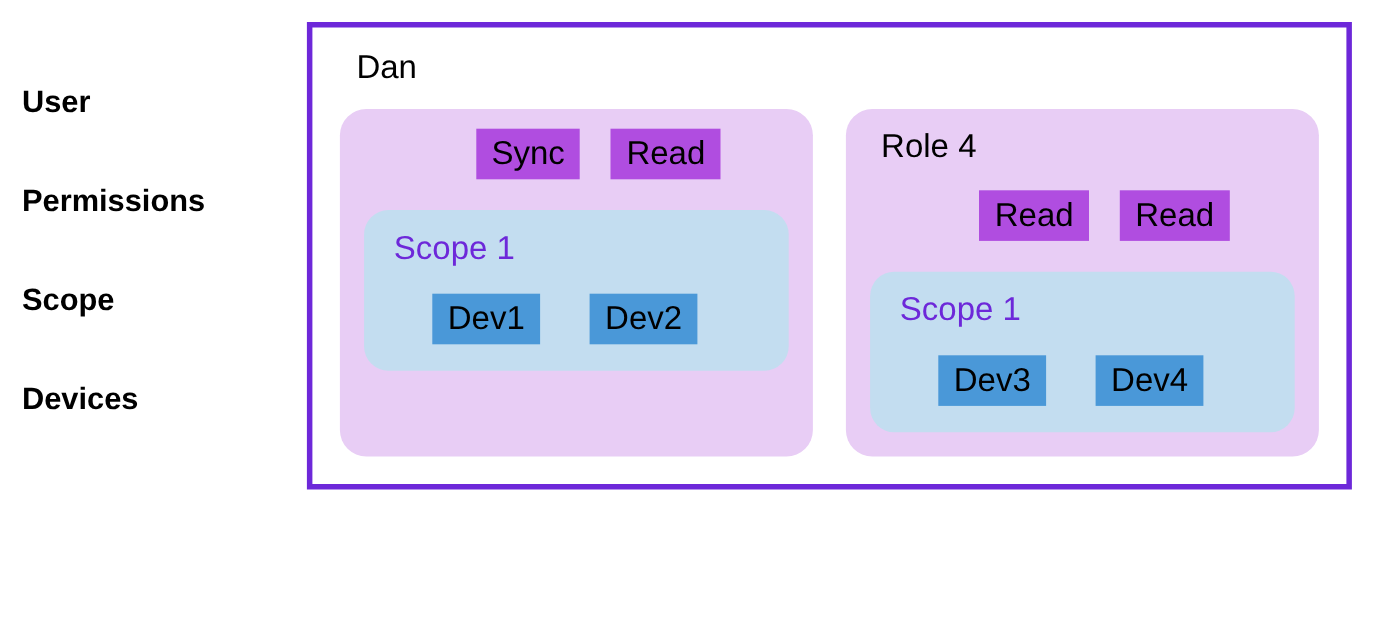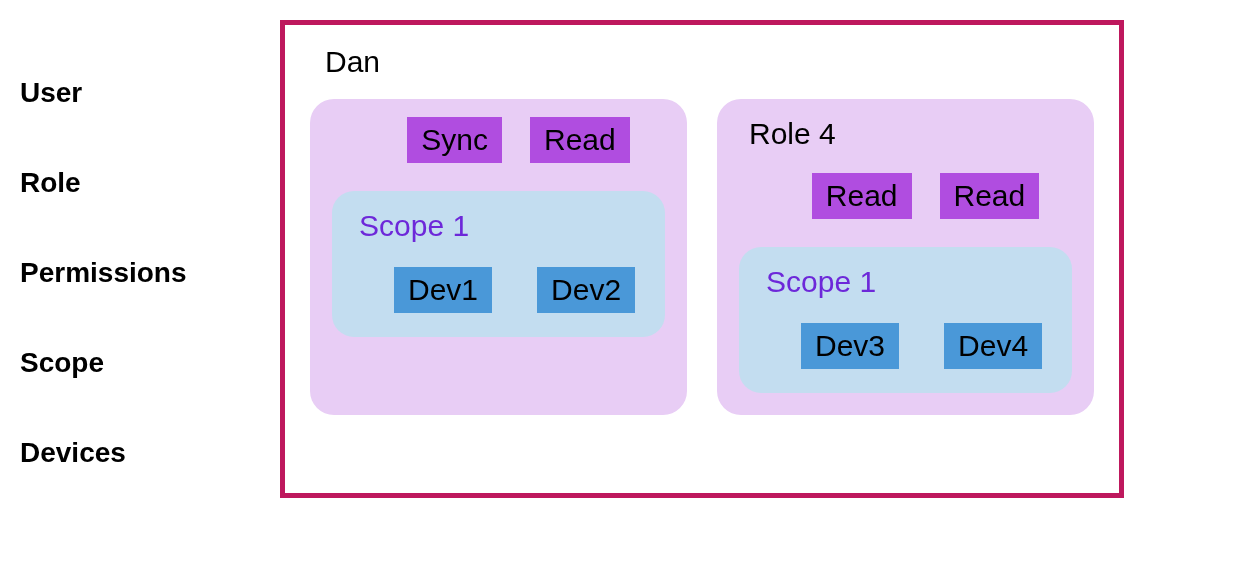--- a/index.html
+++ b/index.html
@@ -24,22 +24,22 @@
       padding-top: 28px;
     }
     .label {
       font-weight: bold;
       color: #000;
       height: 90px;
       display: flex;
       align-items: center;
     }
     .content-box {
-      border: 5px solid #be185d;
-      width: 844px;
+      border: 5px solid #6d28d9;
+      width: 950px;
       padding: 20px 25px 25px 25px;
     }
     .user-name {
       font-size: 30px;
       color: #000;
       margin-bottom: 20px;
       margin-left: 15px;
     }
     .roles-row {
       display: flex;
@@ -92,21 +92,20 @@
       font-size: 30px;
       padding: 6px 14px;
     }
   </style>
 </head>
 <body>
 
 <div class="container">
   <div class="labels">
     <div class="label">User</div>
-    <div class="label">Role</div>
     <div class="label">Permissions</div>
     <div class="label">Scope</div>
     <div class="label">Devices</div>
   </div>
 
   <div class="content-box">
     <div class="user-name">Dan</div>
 
     <div class="roles-row">
       <div class="role-box">

